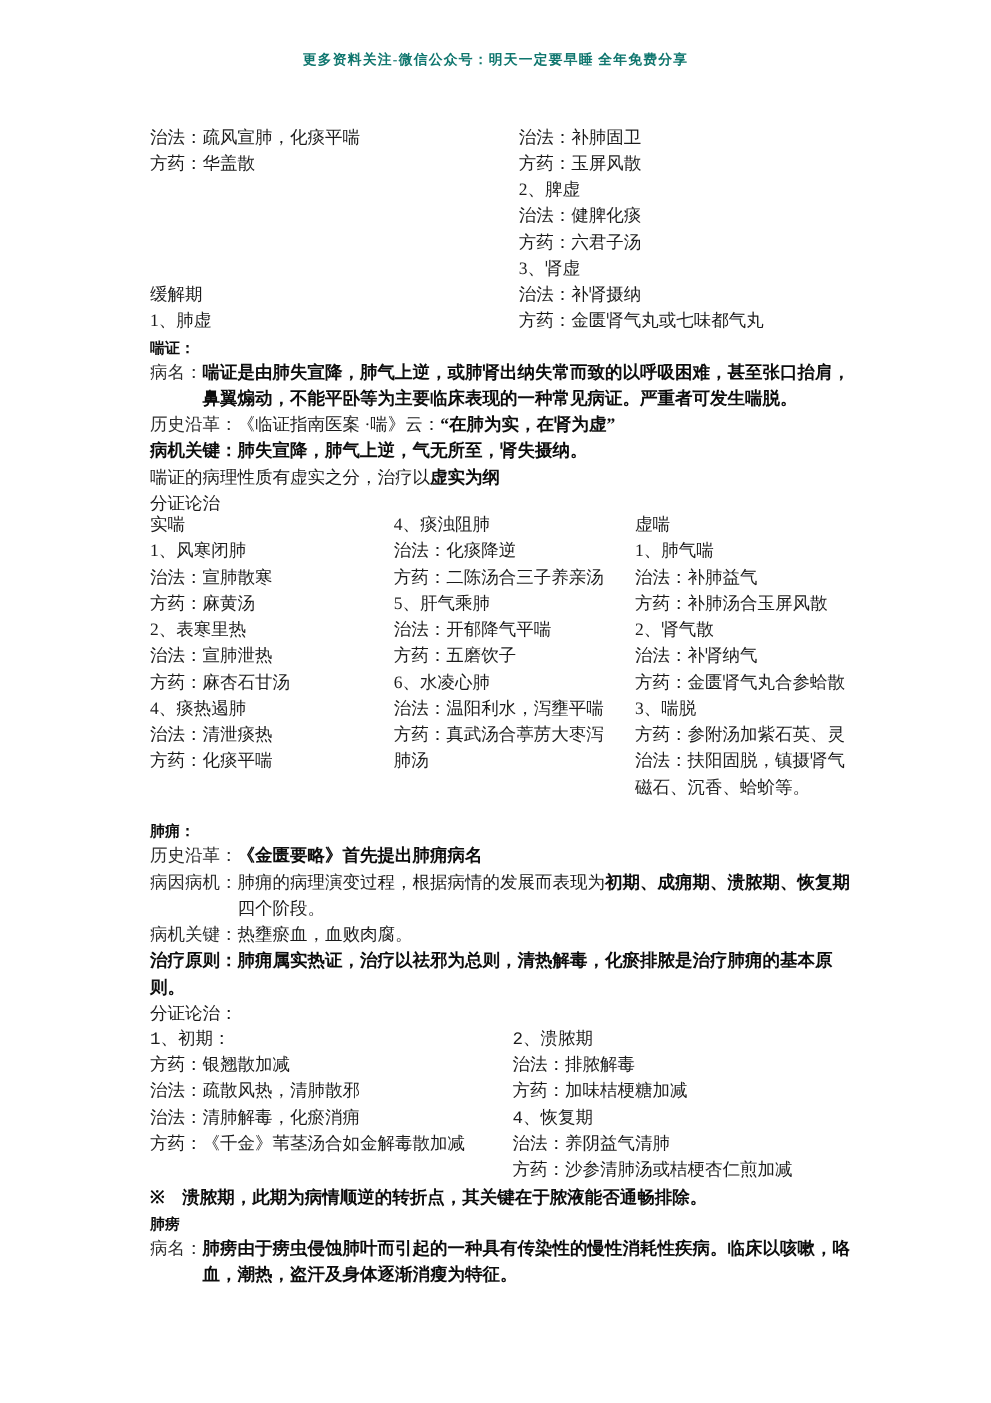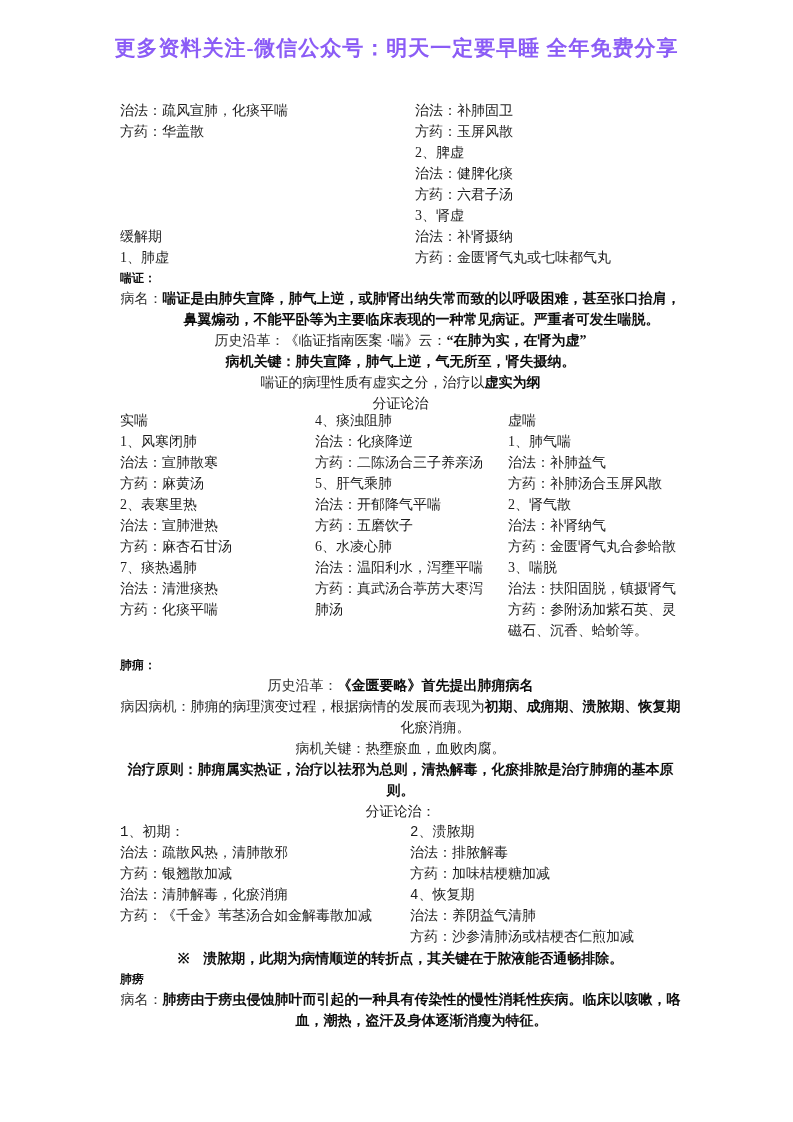--- a/index.html
+++ b/index.html
@@ -12,30 +12,30 @@
     padding:36px 112px 0 120px;
     font-family:"Liberation Serif","DejaVu Serif",serif;
     font-size:14px;
     color:#1c1c1c;
     overflow:hidden;
   }
   .header {
     margin-left:-120px; margin-right:-112px; margin-bottom:40px;
     height:24px; line-height:24px;
     text-align:center;
-    font-size:21px; font-weight:700; letter-spacing:1px;
-    color:#8b5cf6;
+    font-size:11px; font-weight:700; letter-spacing:1px;
+    color:#0f766e;
   }
   .line { height:21px; line-height:21px; white-space:nowrap; }
   .grid2  { display:grid; grid-template-columns:295px 1fr; }
   .grid2b { display:grid; grid-template-columns:290px 1fr;font-family:Liberation Mono, monospace; }
   .grid3  { display:grid; grid-template-columns:195px 193px 1fr; margin-top:-4px; }
   .h2 { font-size:12px; font-weight:700; line-height:20px; color:#0d0d0d; }
   .mt14 { margin-top:14px; }
-  .para { line-height:21px;text-align:center; }
+  .para { line-height:21px; }
   .hang42 { padding-left:42px; text-indent:-42px; }
   .hang70 { padding-left:70px; text-indent:-70px; }
   .b { font-weight:700; color:#0d0d0d; }
   .lbl { color:#2e2e2e; }
   .note .marker { margin-right:14px; }
 </style>
 </head>
 <body>
 
 <div class="page">
@@ -79,21 +79,21 @@
 
   <div class="grid3">
     <div>
         <div class="line">实喘</div>
         <div class="line">1、风寒闭肺</div>
         <div class="line">治法：宣肺散寒</div>
         <div class="line">方药：麻黄汤</div>
         <div class="line">2、表寒里热</div>
         <div class="line">治法：宣肺泄热</div>
         <div class="line">方药：麻杏石甘汤</div>
-        <div class="line">7、痰热遏肺</div>
+        <div class="line">4、痰热遏肺</div>
         <div class="line">治法：清泄痰热</div>
         <div class="line">方药：化痰平喘</div>
       </div>
     <div>
         <div class="line">4、痰浊阻肺</div>
         <div class="line">治法：化痰降逆</div>
         <div class="line">方药：二陈汤合三子养亲汤</div>
         <div class="line">5、肝气乘肺</div>
         <div class="line">治法：开郁降气平喘</div>
         <div class="line">方药：五磨饮子</div>
@@ -104,43 +104,43 @@
       </div>
     <div>
         <div class="line">虚喘</div>
         <div class="line">1、肺气喘</div>
         <div class="line">治法：补肺益气</div>
         <div class="line">方药：补肺汤合玉屏风散</div>
         <div class="line">2、肾气散</div>
         <div class="line">治法：补肾纳气</div>
         <div class="line">方药：金匮肾气丸合参蛤散</div>
         <div class="line">3、喘脱</div>
+        <div class="line">方药：参附汤加紫石英、灵</div>
         <div class="line">治法：扶阳固脱，镇摄肾气</div>
-        <div class="line">方药：参附汤加紫石英、灵</div>
         <div class="line">磁石、沉香、蛤蚧等。</div>
       </div>
   </div>
 
   <div class="h2 mt14">肺痈：</div>
 
   <p class="para"><span class="lbl">历史沿革：</span><span class="b">《金匮要略》首先提出肺痈病名</span></p>
 
-  <p class="para hang70"><span class="lbl">病因病机：</span><span>肺痈的病理演变过程，根据病情的发展而表现为</span><span class="b">初期、成痈期、溃脓期、恢复期</span><span>化瘀消痈。</span></p>
+  <p class="para hang70"><span class="lbl">病因病机：</span><span>肺痈的病理演变过程，根据病情的发展而表现为</span><span class="b">初期、成痈期、溃脓期、恢复期</span><span>四个阶段。</span></p>
 
   <p class="para"><span class="lbl">病机关键：</span><span>热壅瘀血，血败肉腐。</span></p>
 
   <p class="para b">治疗原则：肺痈属实热证，治疗以祛邪为总则，清热解毒，化瘀排脓是治疗肺痈的基本原则。</p>
 
   <p class="para">分证论治：</p>
 
   <div class="grid2b">
     <div>
         <div class="line">1、初期：</div>
+        <div class="line">方药：银翘散加减</div>
         <div class="line">治法：疏散风热，清肺散邪</div>
-        <div class="line">方药：银翘散加减</div>
         <div class="line">治法：清肺解毒，化瘀消痈</div>
         <div class="line">方药：《千金》苇茎汤合如金解毒散加减</div>
       </div>
     <div>
         <div class="line">2、溃脓期</div>
         <div class="line">治法：排脓解毒</div>
         <div class="line">方药：加味桔梗糖加减</div>
         <div class="line">4、恢复期</div>
         <div class="line">治法：养阴益气清肺</div>
         <div class="line">方药：沙参清肺汤或桔梗杏仁煎加减</div>

